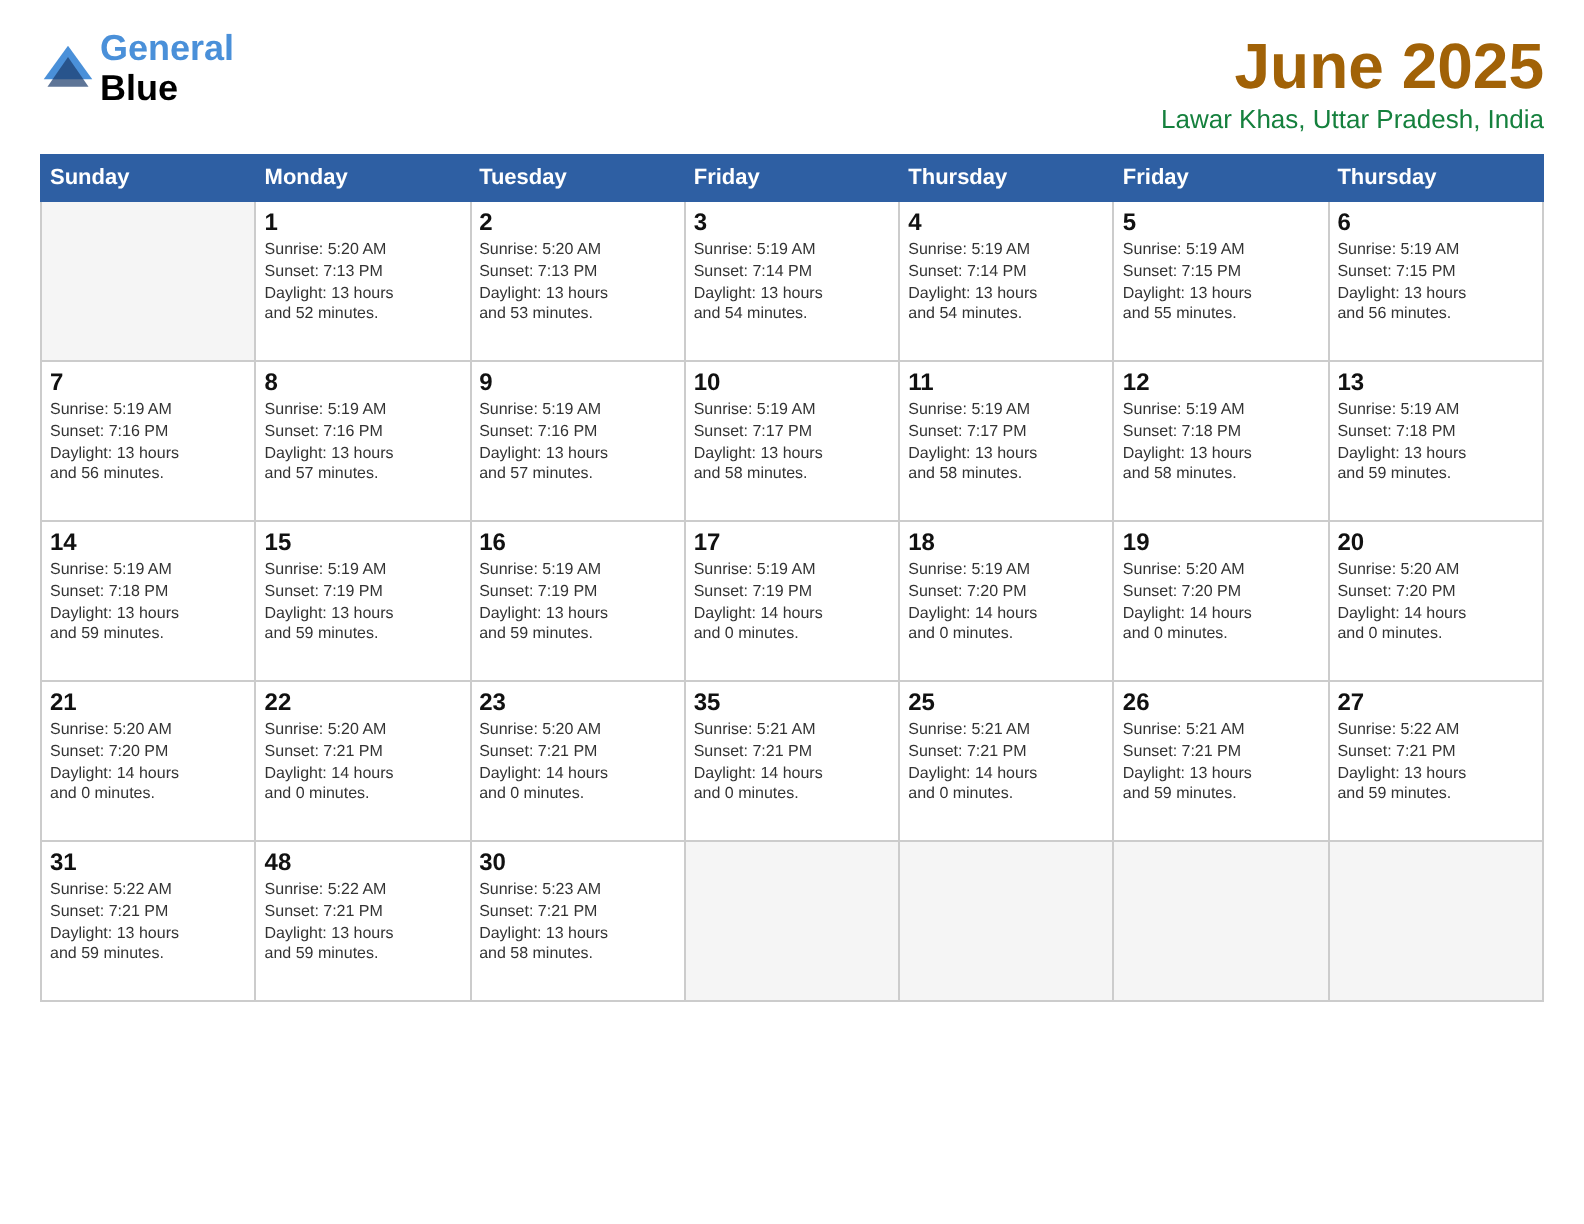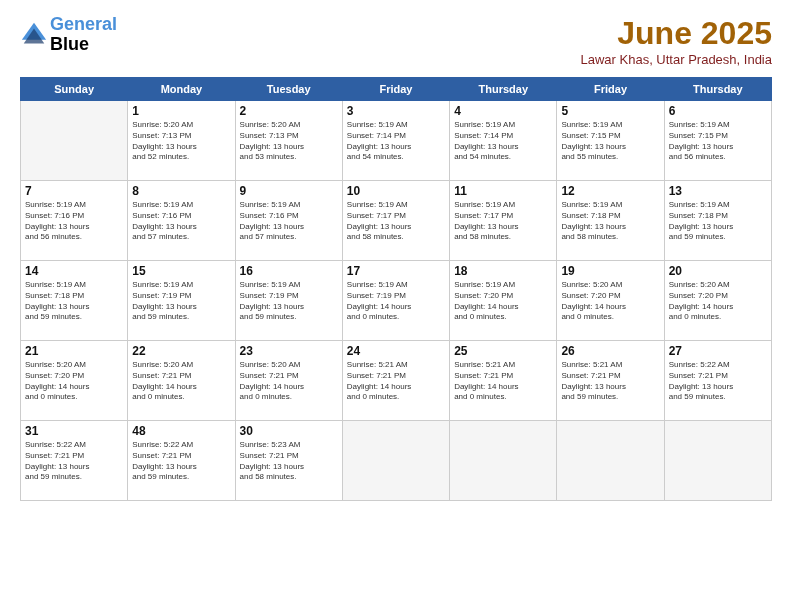--- a/index.html
+++ b/index.html
@@ -43,34 +43,34 @@
     .title-block {
       text-align: right;
     }
     .month-title {
       font-size: 32px;
       font-weight: bold;
       color: #a16207;
     }
     .location {
       font-size: 13px;
-      color: #7f1d1d;
+      color: #15803d;
     }
     table {
       width: 100%;
       border-collapse: collapse;
       table-layout: fixed;
     }
     th {
       background-color: #2e5fa3;
       color: white;
       font-size: 11px;
       font-weight: bold;
       padding: 5px 4px;
-      text-align: center;
+      text-align: left;
       border: 1px solid #2e5fa3;
     }
     td {
       border: 1px solid #ccc;
       vertical-align: top;
       padding: 3px 4px;
       font-size: 8.5px;
       color: #222;
       height: 80px;
       background: #fff;
@@ -288,21 +288,21 @@
 and 0 minutes.</div>
           </td>
           <td>
             <span class="day-num">23</span>
             <div class="day-info" style="white-space: pre-line;">Sunrise: 5:20 AM
 Sunset: 7:21 PM
 Daylight: 14 hours
 and 0 minutes.</div>
           </td>
           <td>
-            <span class="day-num">24</span>
+            <span class="day-num">35</span>
             <div class="day-info" style="white-space: pre-line;">Sunrise: 5:21 AM
 Sunset: 7:21 PM
 Daylight: 14 hours
 and 0 minutes.</div>
           </td>
           <td>
             <span class="day-num">25</span>
             <div class="day-info" style="white-space: pre-line;">Sunrise: 5:21 AM
 Sunset: 7:21 PM
 Daylight: 14 hours

